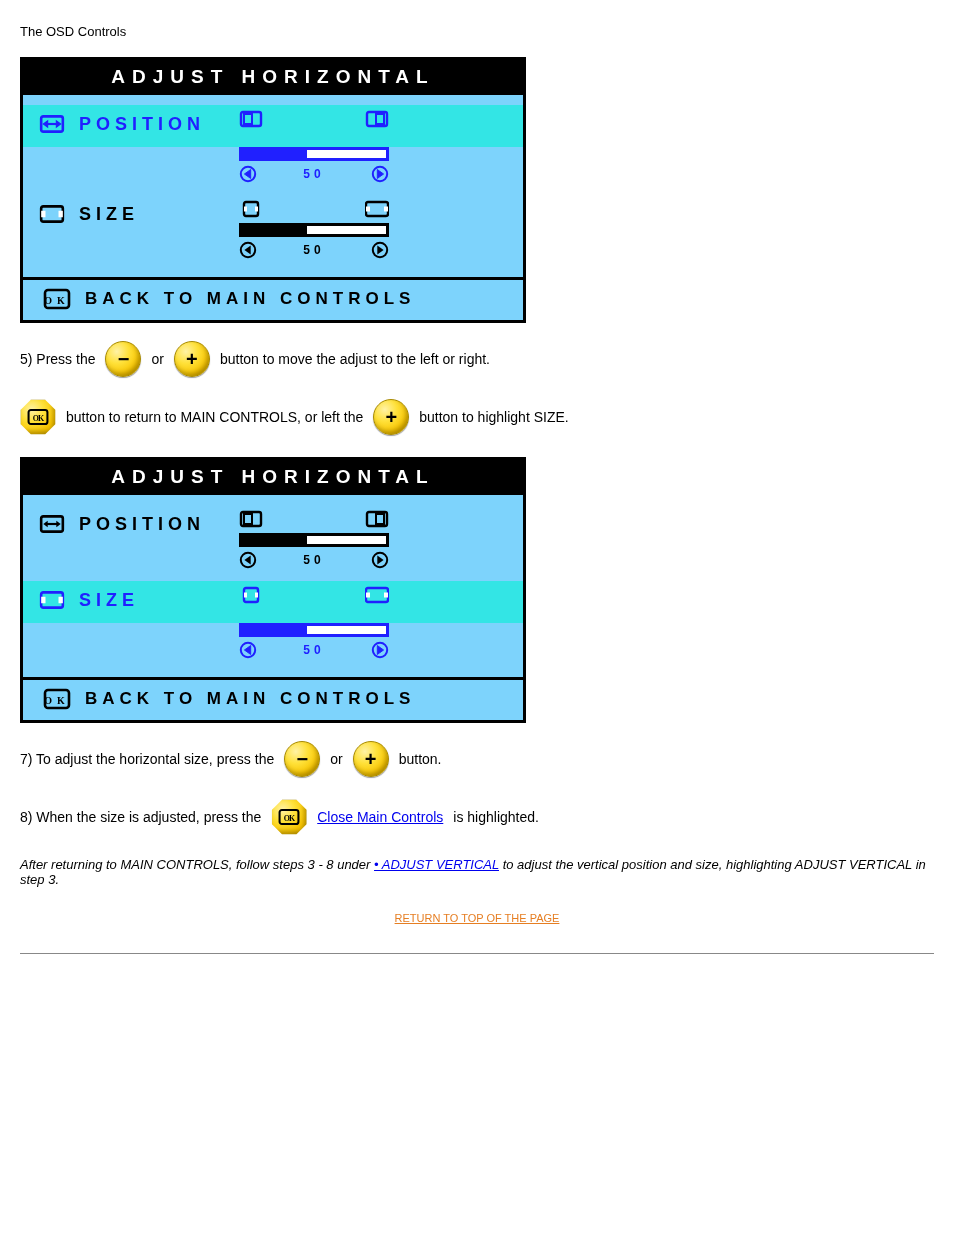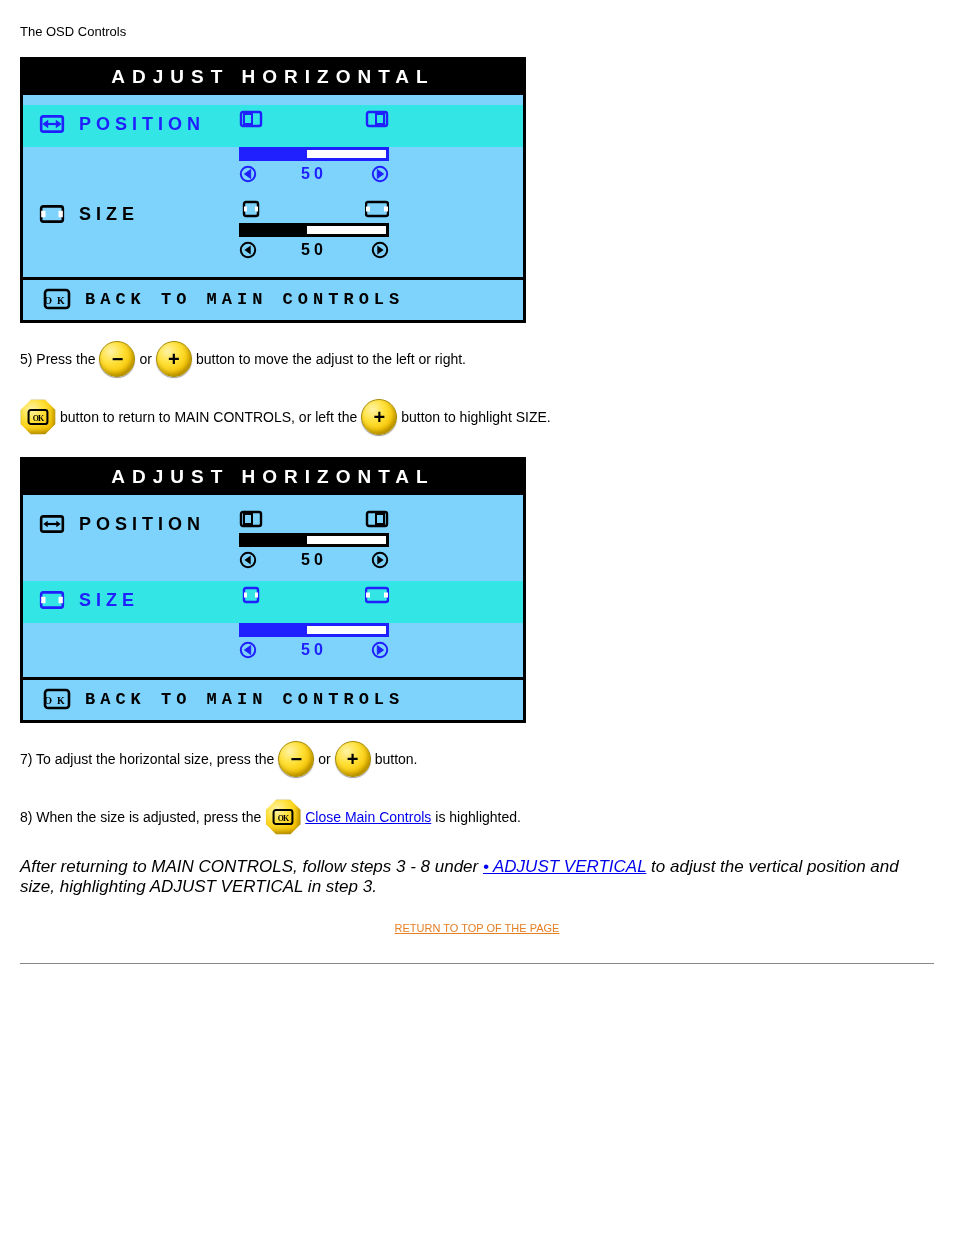--- a/index.html
+++ b/index.html
@@ -91,50 +91,50 @@
     width:150px;
     display:flex;
     align-items:center;
     justify-content:space-between;
     margin-top:4px;
   }
   .bar-ctrl .val{
     font-family:"Arial Black", Arial, sans-serif;
     font-weight:bold;
     letter-spacing:4px;
-    font-size:16px;
+    font-size:12px;
   }
   .osd-footer{
     border-top:3px solid #000;
     padding:8px 14px 10px 20px;
     display:flex;
     align-items:center;
     gap:14px;
-    font-family:Liberation Mono, monospace;
+    font-family:Liberation Sans, sans-serif;
     font-weight:bold;
     letter-spacing:5px;
     font-size:17px;
   }
   
   .tint-active{color:var(--accent-blue);}
   .tint-active svg{stroke:var(--accent-blue)!important;fill:none;}
   
   .step{
     font-size:14px;
     line-height:1.45;
     margin:8px 0 22px 0;
     display:flex;
     flex-wrap:wrap;
     align-items:center;
-    gap:4px;
+    gap:10px;
   }
   .step .seg{display:inline;}
   .note{
     font-style:italic;
-    font-size:17px;
+    font-size:13px;
     margin:6px 0 18px 0;
   }
   .link{color:var(--link);text-decoration:underline;cursor:pointer;}
   .link-orange{color:var(--link-orange);text-decoration:underline;cursor:pointer;font-size:11px;}
   .center{text-align:center;margin:22px 0 10px 0;}
   hr.rule{border:none;border-top:1px solid #888;margin:28px 0 10px 0;}
   
   .btn{
     width:34px;height:34px;border-radius:50%;
     background:radial-gradient(circle at 32% 28%, #fff2a6 0%, #ffe13a 35%, #f7c400 70%, #caa100 100%);

